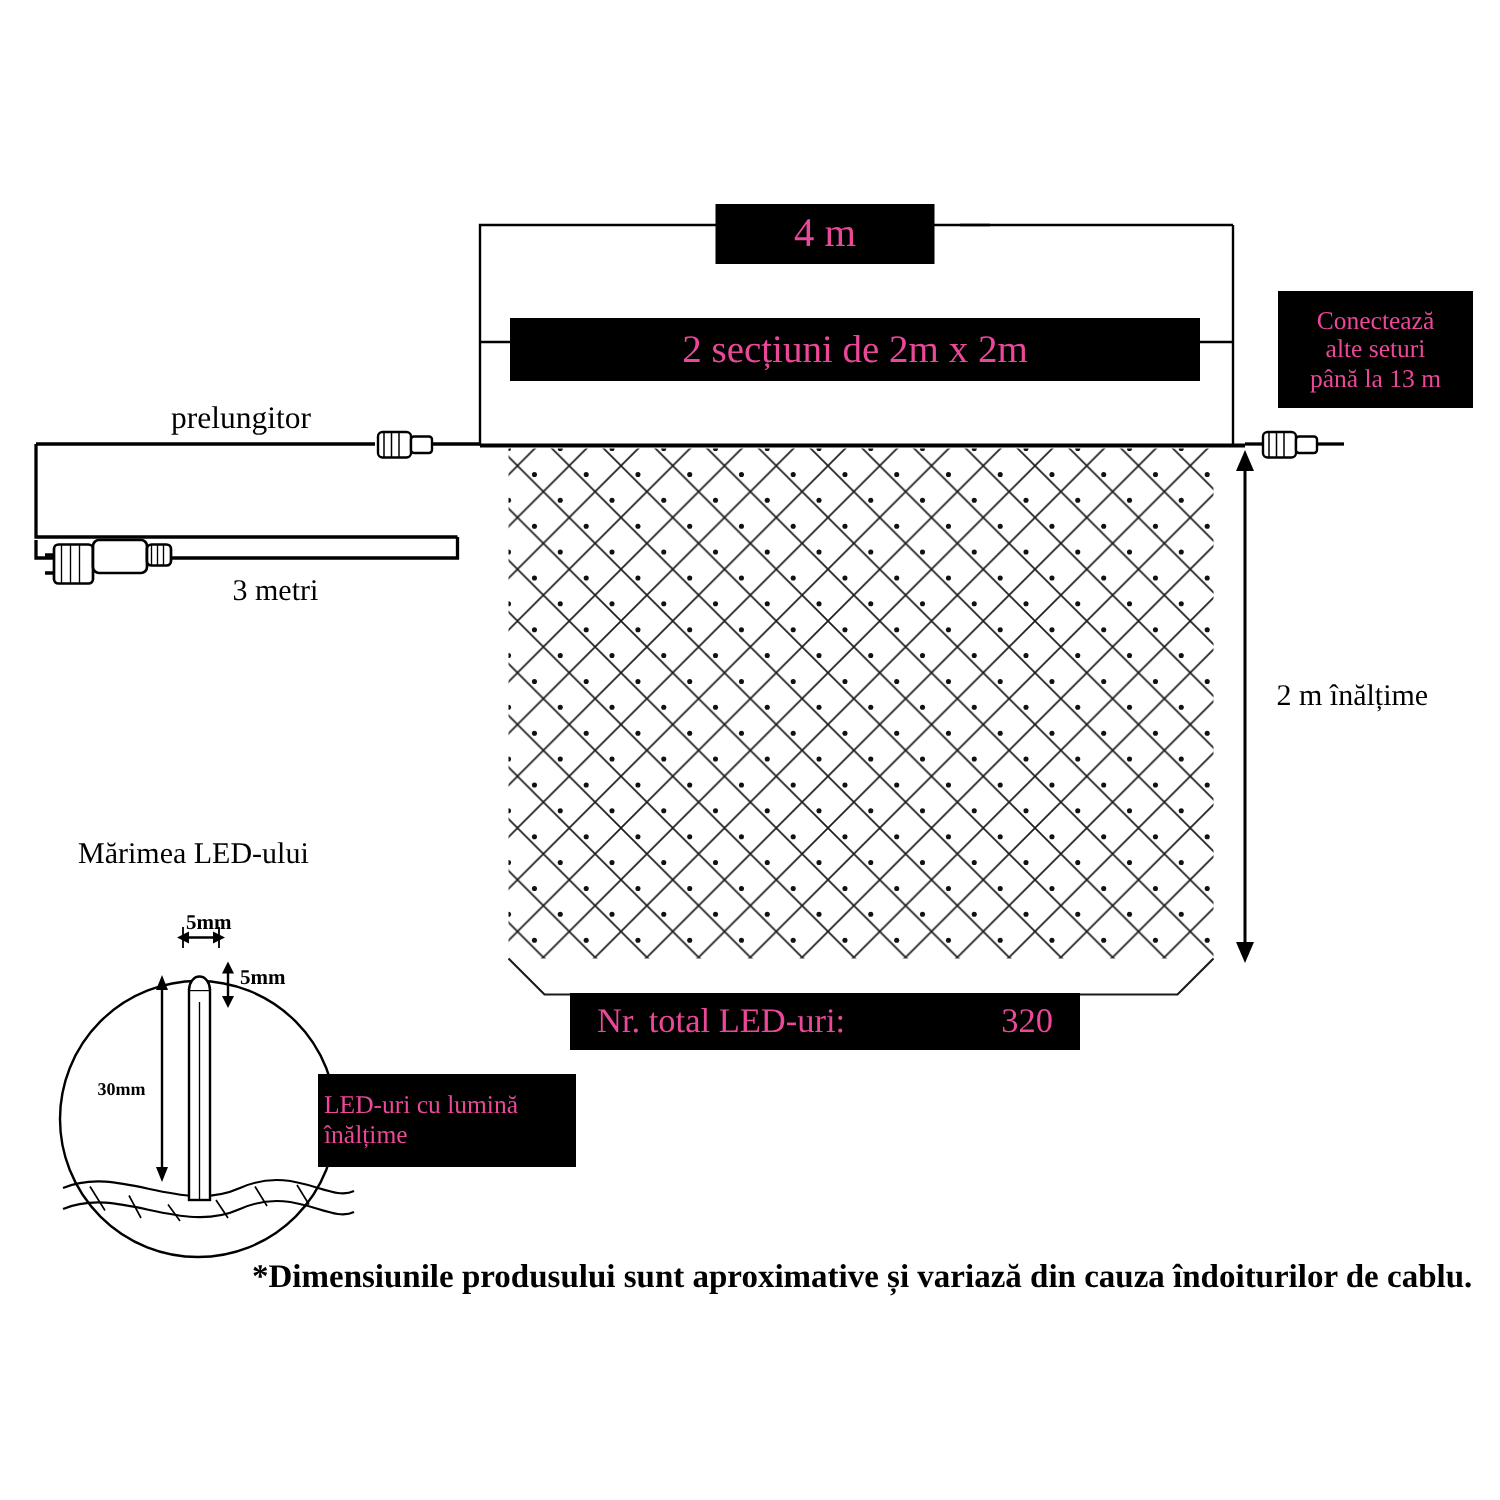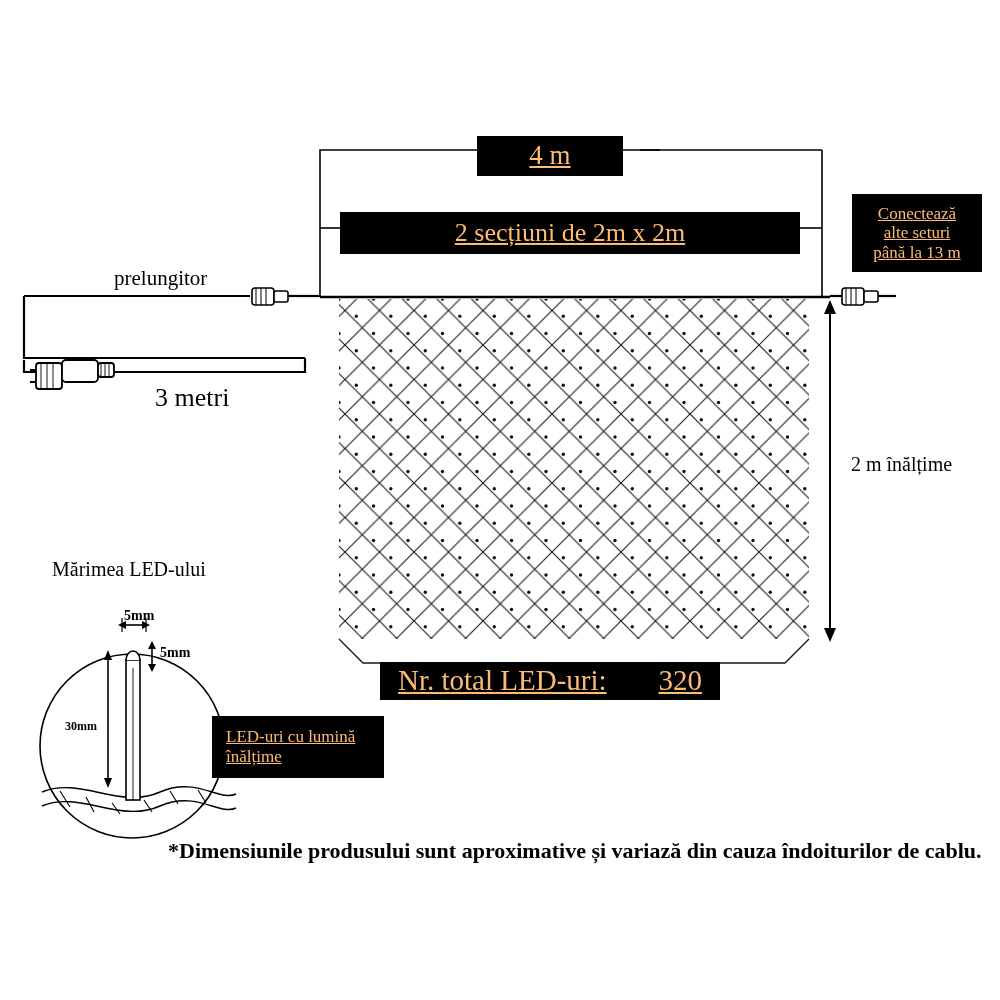--- a/index.html
+++ b/index.html
@@ -19,28 +19,27 @@
   svg.diagram {
     position: absolute;
     left: 0;
     top: 0;
     width: 1000px;
     height: 1000px;
   }
   .lbl {
     position: absolute;
     background: #000000;
-    color: #fdba74;
+    color: #ec4899;
     display: flex;
     align-items: center;
     justify-content: center;
     text-align: center;
     white-space: pre;
     line-height: 1.15;
-    text-decoration: underline;
   }
   .plain {
     position: absolute;
     color: #000000;
     white-space: pre;
     line-height: 1.2;
   }
   #lbl-4m {
     left: 477px; top: 136px; width: 146px; height: 40px;
     font-size: 27px;
@@ -48,33 +47,33 @@
   #lbl-sections {
     left: 340px; top: 212px; width: 460px; height: 42px;
     font-size: 26px;
   }
   #lbl-connect {
     left: 852px; top: 194px; width: 130px; height: 78px;
     font-size: 17px; flex-direction: column;
   }
   #lbl-total {
     left: 380px; top: 662px; width: 340px; height: 38px;
-    font-size: 29px; justify-content: space-between; padding: 0 18px;
+    font-size: 23px; justify-content: space-between; padding: 0 18px;
     box-sizing: border-box;
   }
   #lbl-bright {
     left: 212px; top: 716px; width: 172px; height: 62px;
     font-size: 17px; flex-direction: column; align-items: flex-start;
-    padding-left: 14px; box-sizing: border-box; justify-content: center;
+    padding-left: 4px; box-sizing: border-box; justify-content: center;
   }
   #txt-prelungitor {
     left: 114px; top: 266px; font-size: 21px; font-family: Liberation Serif, serif;
   }
   #txt-3metri {
-    left: 155px; top: 382px; font-size: 26px;
+    left: 155px; top: 382px; font-size: 20px;
   }
   #txt-height {
     left: 851px; top: 452px; font-size: 20px;
   }
   #txt-ledsize {
     left: 52px; top: 557px; font-size: 20px; font-weight: normal;
   }
   #txt-5mm-top {
     left: 124px; top: 608px; font-size: 14px; font-weight: bold;
   }

